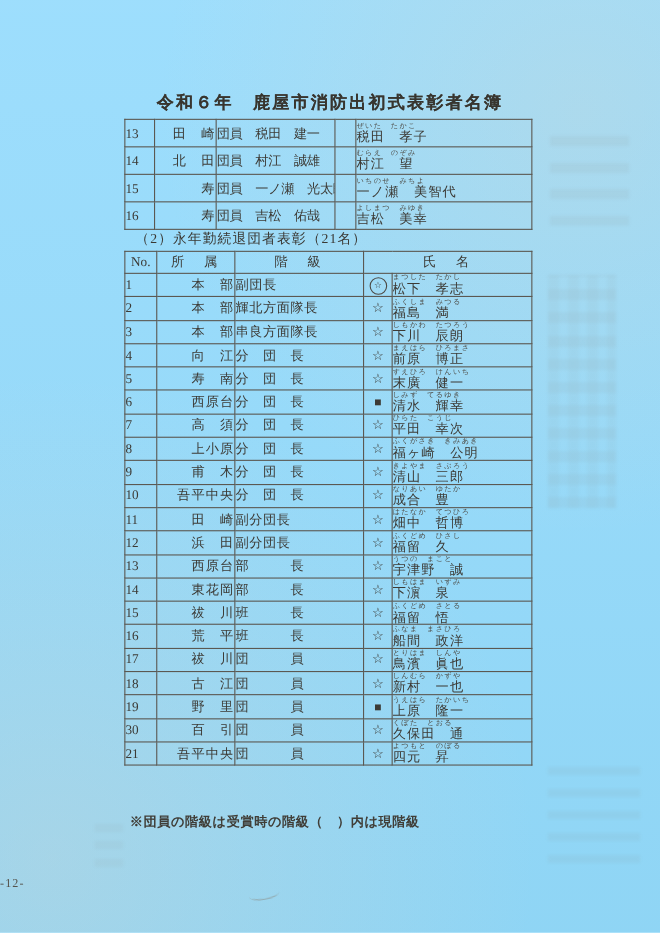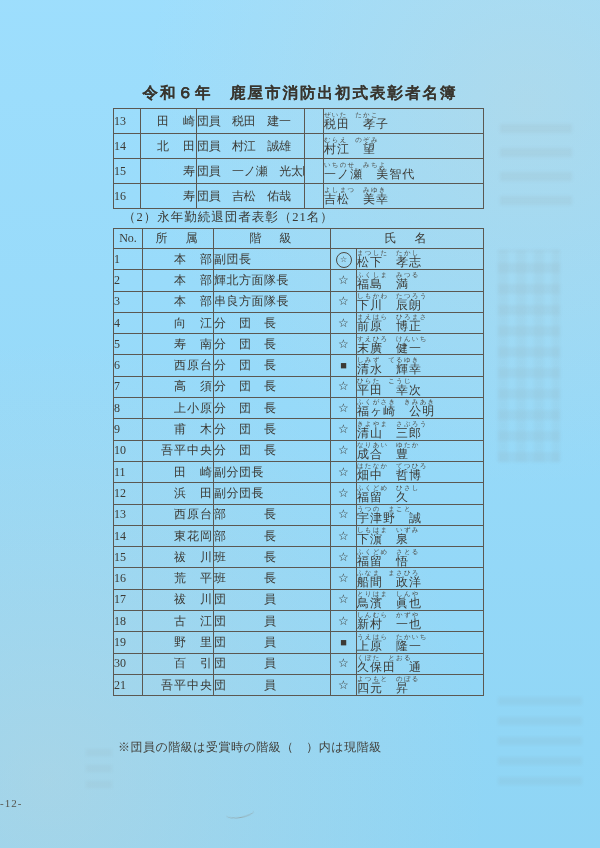--- a/index.html
+++ b/index.html
@@ -45,21 +45,21 @@
   .mk{display:inline-block;font-size:12px;line-height:12px;}
   .mk.square{font-size:11px;}
   .mk.circled{
     display:inline-flex;align-items:center;justify-content:center;
     width:14px;height:14px;border:1px solid #4c4a45;border-radius:50%;
     font-size:8px;line-height:8px;
   }
   .section-heading{
     position:absolute;left:123px;top:209px;font-size:12.5px;letter-spacing:1px;color:#3a3833;text-align:right;
   }
-  .footer-note{position:absolute;font-size:12px;letter-spacing:.5px;color:#403e38;}
+  .footer-note{position:absolute;font-size:12px;letter-spacing:.5px;color:#403e38;font-weight:bold;}
   .note1{left:118px;top:739px;}
   .note2{left:133px;top:759px;}
   .page-number{
     position:absolute;left:0;right:104px;top:797px;text-align:left;
     font-size:11px;letter-spacing:1px;color:#55534c;
   }
   
   .smudge{position:absolute;pointer-events:none;filter:blur(1.6px);opacity:.5;}
   .smudge-right-top{
     left:500px;top:113px;width:72px;height:92px;

